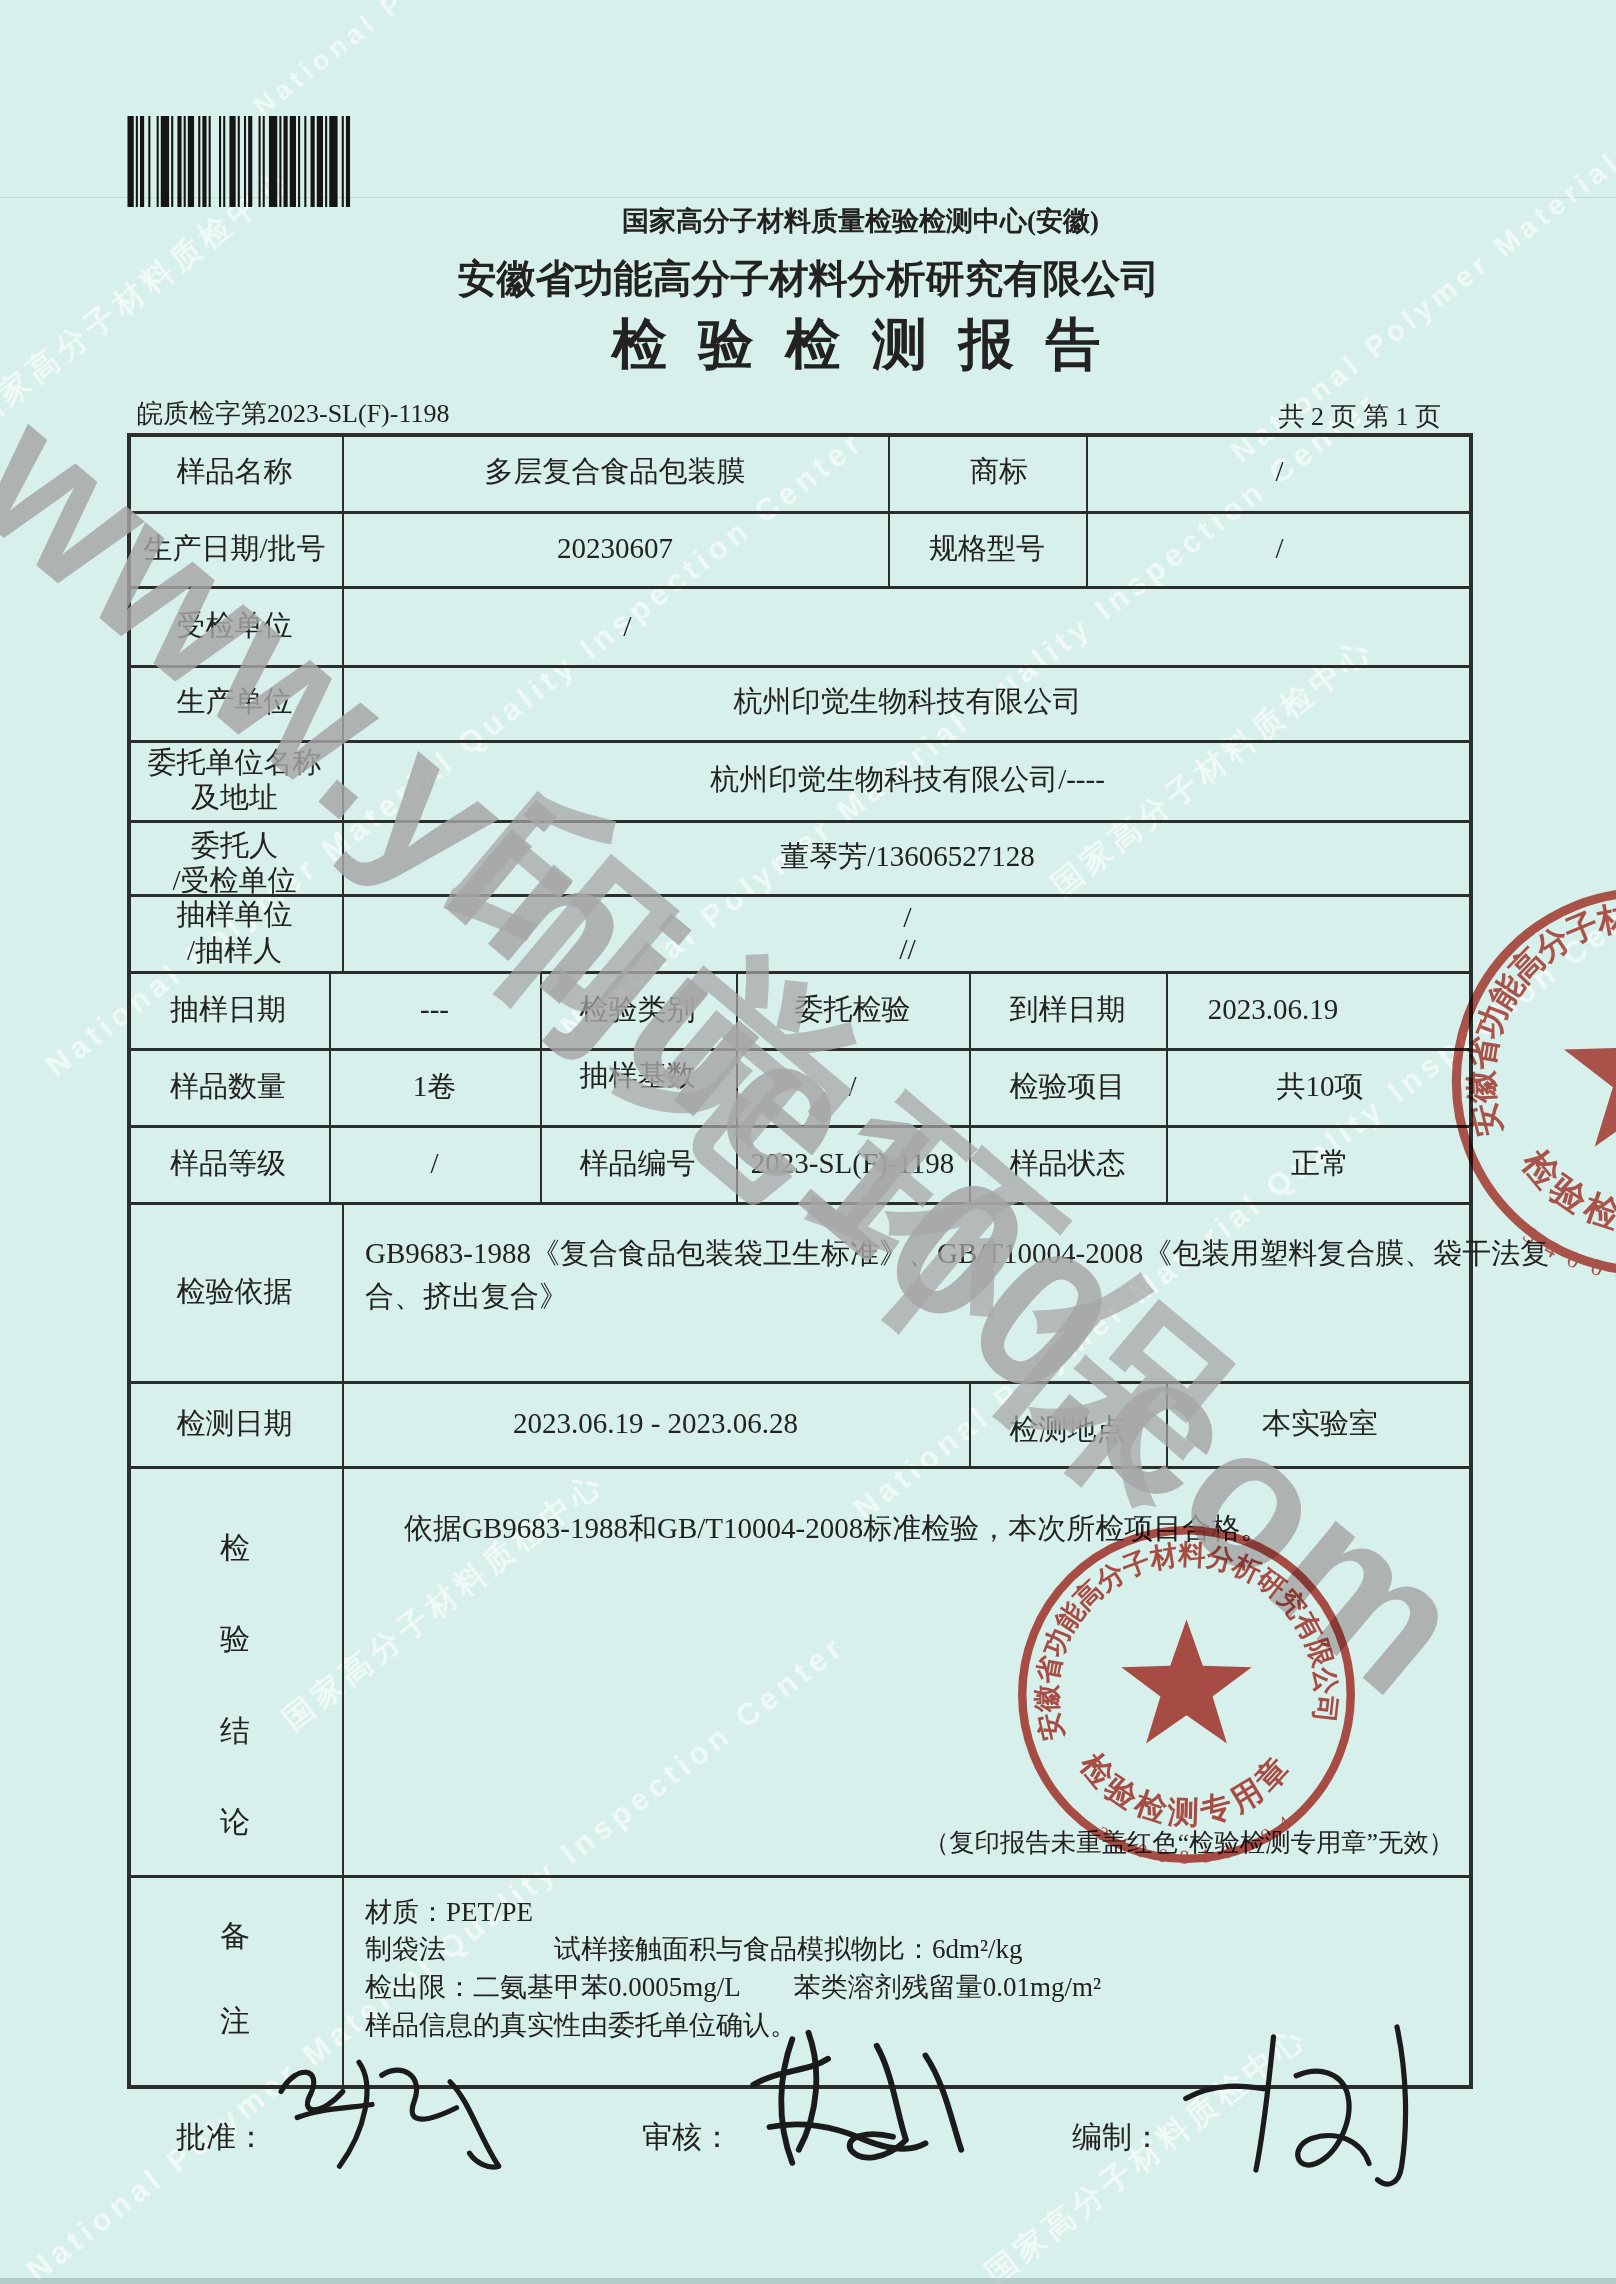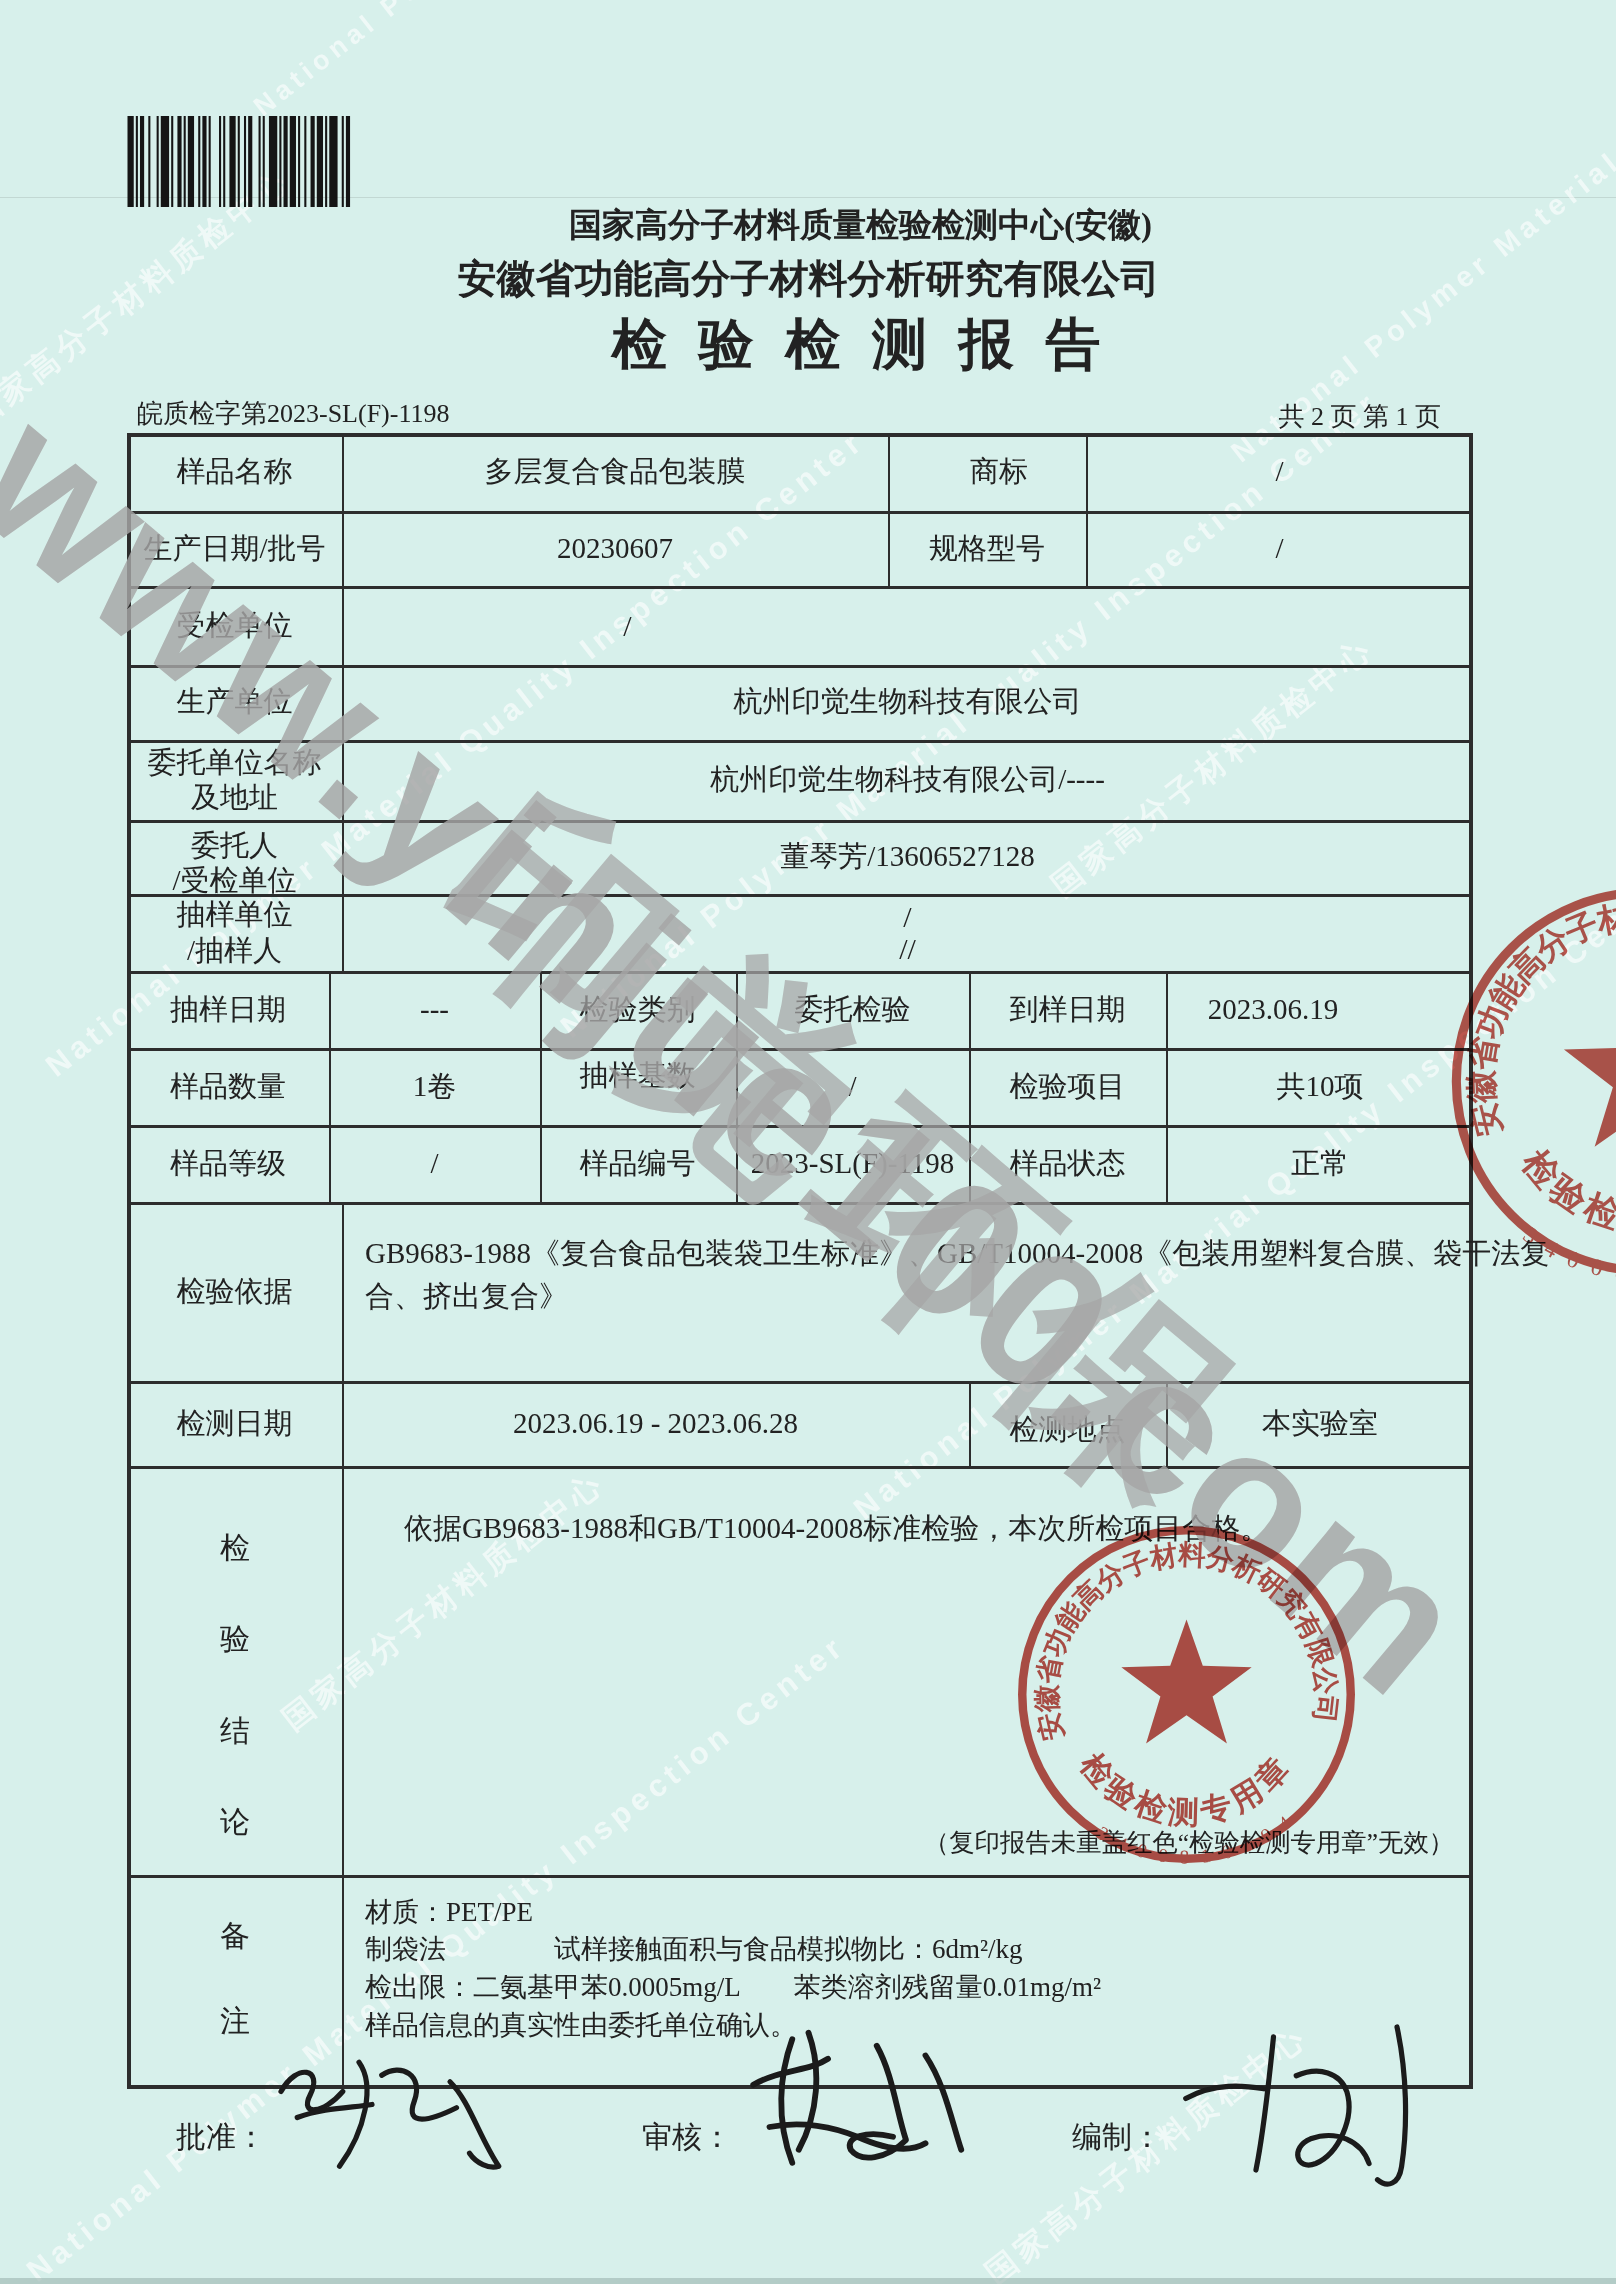--- a/index.html
+++ b/index.html
@@ -87,21 +87,21 @@
       <rect x="262.4" y="0" width="3.2" height="140" fill="#151515"></rect>
       <rect x="272.0" y="0" width="3.2" height="140" fill="#151515"></rect>
       <rect x="281.6" y="0" width="6.4" height="140" fill="#151515"></rect>
       <rect x="291.2" y="0" width="9.6" height="140" fill="#151515"></rect>
       <rect x="304.0" y="0" width="3.2" height="140" fill="#151515"></rect>
       <rect x="310.4" y="0" width="12.8" height="140" fill="#151515"></rect>
       <rect x="329.6" y="0" width="3.2" height="140" fill="#151515"></rect>
       <rect x="336.0" y="0" width="6.4" height="140" fill="#151515"></rect>
     </svg>
 
-  <div class="title" style="left:326px;width:1069px;top:203px;font-size:33px">国家高分子材料质量检验检测中心(安徽)</div>
+  <div class="title" style="left:326px;width:1069px;top:203px;font-size:27px">国家高分子材料质量检验检测中心(安徽)</div>
   <div class="title" style="left:248px;width:1121px;top:252px;font-size:39px">安徽省功能高分子材料分析研究有限公司</div>
   <div class="title" style="left:313px;width:1095px;top:308px;font-size:55px;letter-spacing:9px">检 验 检 测 报 告</div>
 
   <div class="abs" style="left:137px;top:396px;font-size:26px;z-index:4">皖质检字第2023-SL(F)-1198</div>
   <div class="abs" style="left:1232px;width:209px;top:399px;font-size:26px;text-align:right;z-index:4">共 2 页 第 1 页</div>
 
   <div class="hl thick" style="left:127px;width:1346px;top:433px"></div>
   <div class="hl" style="left:127px;width:1346px;top:511px"></div>
   <div class="hl" style="left:127px;width:1346px;top:586px"></div>
   <div class="hl" style="left:127px;width:1346px;top:665px"></div>

